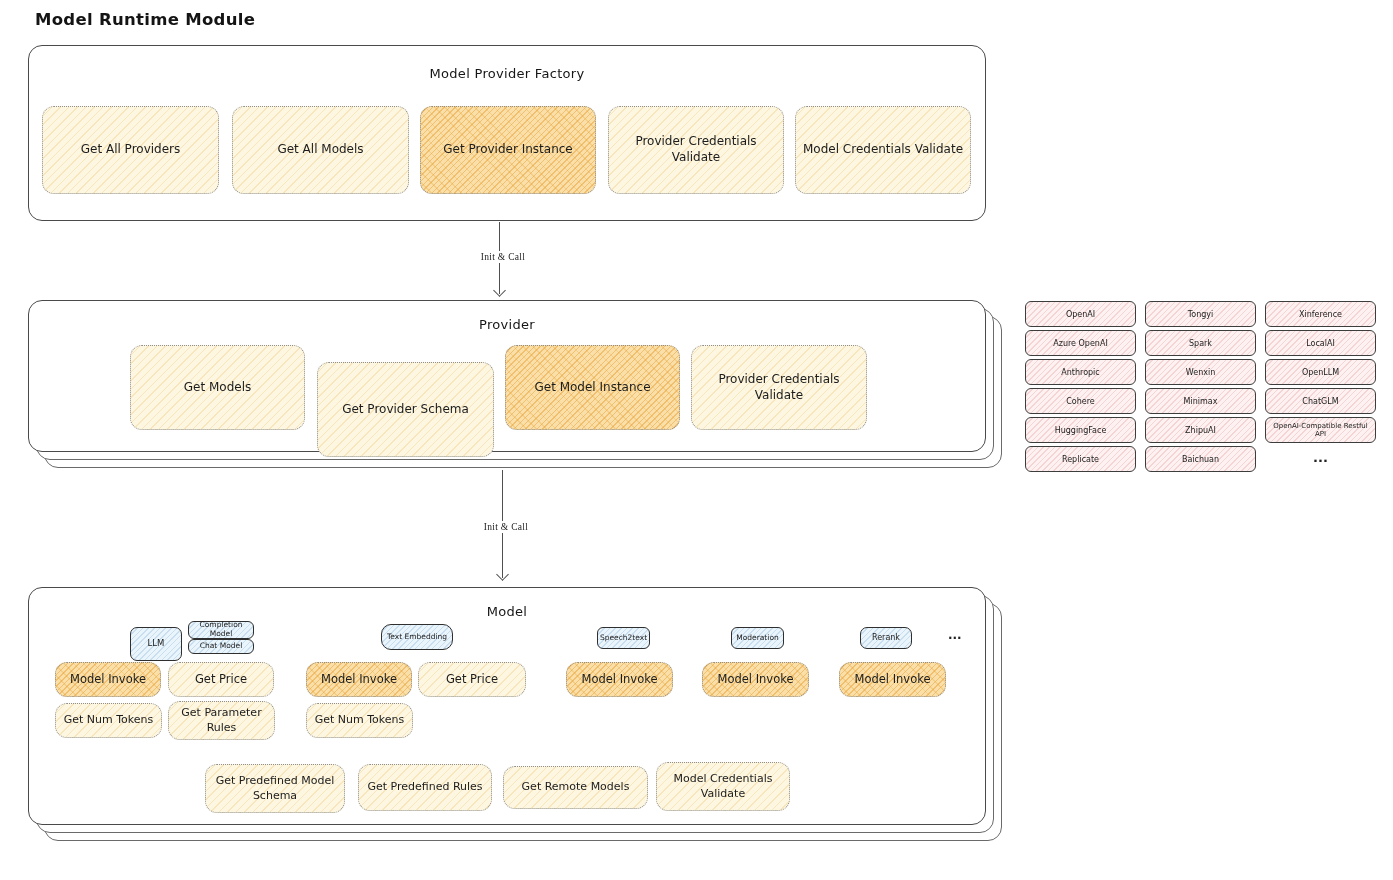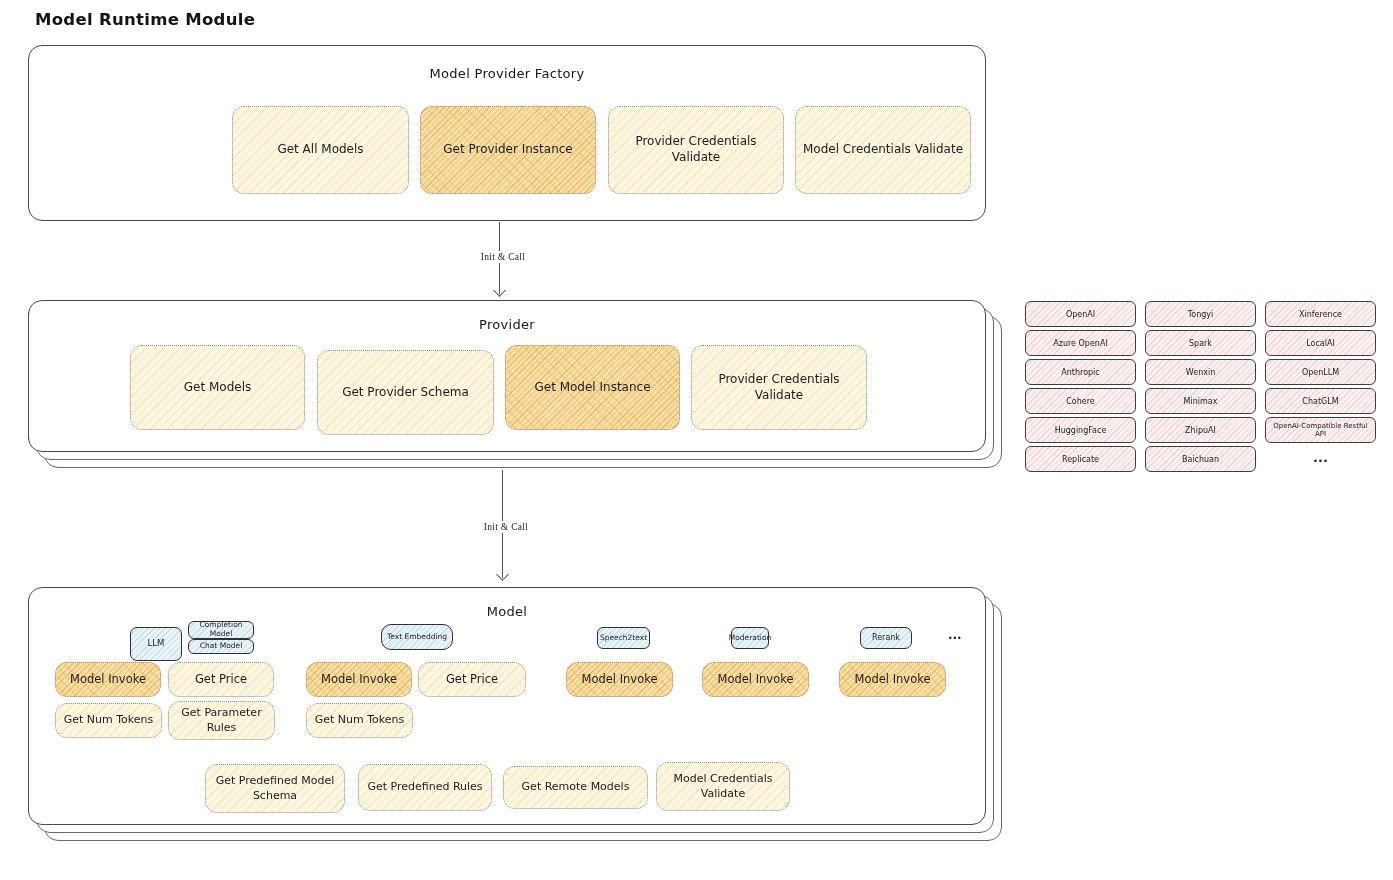--- a/index.html
+++ b/index.html
@@ -81,35 +81,36 @@
 </head>
 <body>
 
 <div id="canvas">
 
   <div class="page-title">Model Runtime Module</div>
 
   <div class="ctn" style="left:28px;top:45px;width:956px;height:174px;">
     <div class="ctn-label" style="top:20px;">Model Provider Factory</div>
   </div>
+  <div class="ybox" style="left:42px;top:106px;width:177px;height:88px;">Get All Providers</div>
   <div class="ybox" style="left:232px;top:106px;width:177px;height:88px;">Get All Models</div>
   <div class="ybox hl" style="left:420px;top:106px;width:176px;height:88px;">Get Provider Instance</div>
   <div class="ybox" style="left:608px;top:106px;width:176px;height:88px;">Provider Credentials Validate</div>
   <div class="ybox" style="left:795px;top:106px;width:176px;height:88px;">Model Credentials Validate</div>
 
   <div class="arrow-line" style="left:499px;top:222px;height:72px;"></div>
   <div class="arrow-label" style="left:468px;top:251px;width:62px;">Init &amp; Call</div>
 
   <div class="stack-layer" style="left:44px;top:316px;width:956px;height:150px;"></div>
   <div class="stack-layer" style="left:36px;top:308px;width:956px;height:150px;"></div>
   <div class="ctn" style="left:28px;top:300px;width:956px;height:150px;">
     <div class="ctn-label" style="top:16px;">Provider</div>
   </div>
   <div class="ybox" style="left:130px;top:345px;width:175px;height:85px;">Get Models</div>
-  <div class="ybox" style="left:317px;top:350px;width:177px;height:85px;">Get Provider Schema</div>
+  <div class="ybox" style="left:317px;top:362px;width:177px;height:95px;">Get Provider Schema</div>
   <div class="ybox hl" style="left:505px;top:345px;width:175px;height:85px;">Get Model Instance</div>
   <div class="ybox" style="left:691px;top:345px;width:176px;height:85px;">Provider Credentials Validate</div>
 
   <div class="pgrid">
     <div class="pink-chip">OpenAI</div>
     <div class="pink-chip">Tongyi</div>
     <div class="pink-chip">Xinference</div>
     <div class="pink-chip">Azure OpenAI</div>
     <div class="pink-chip">Spark</div>
     <div class="pink-chip">LocalAI</div>
@@ -134,21 +135,21 @@
   <div class="stack-layer" style="left:36px;top:595px;width:956px;height:236px;"></div>
   <div class="ctn" style="left:28px;top:587px;width:956px;height:236px;">
     <div class="ctn-label" style="top:16px;">Model</div>
   </div>
 
   <div class="blue-tag" style="left:130px;top:627px;width:52px;height:34px;">LLM</div>
   <div class="blue-tag sm" style="left:188px;top:621px;width:66px;height:18px;">Completion Model</div>
   <div class="blue-tag sm" style="left:188px;top:639px;width:66px;height:15px;">Chat Model</div>
   <div class="blue-tag sm" style="left:381px;top:624px;width:72px;height:26px;border-radius:10px;">Text Embedding</div>
   <div class="blue-tag sm" style="left:597px;top:627px;width:53px;height:22px;">Speech2text</div>
-  <div class="blue-tag sm" style="left:731px;top:627px;width:38px;height:22px;">Moderation</div>
+  <div class="blue-tag sm" style="left:731px;top:627px;width:53px;height:22px;">Moderation</div>
   <div class="blue-tag" style="left:860px;top:627px;width:52px;height:22px;font-size:8px;">Rerank</div>
   <div class="dots" style="left:948px;top:628px;">...</div>
 
   <div class="ybox hl op" style="left:55px;top:662px;width:106px;height:35px;">Model Invoke</div>
   <div class="ybox op" style="left:168px;top:662px;width:106px;height:35px;">Get Price</div>
   <div class="ybox op sm" style="left:55px;top:703px;width:107px;height:35px;">Get Num Tokens</div>
   <div class="ybox op sm" style="left:168px;top:701px;width:107px;height:39px;">Get Parameter Rules</div>
 
   <div class="ybox hl op" style="left:306px;top:662px;width:106px;height:35px;">Model Invoke</div>
   <div class="ybox op" style="left:418px;top:662px;width:108px;height:35px;">Get Price</div>

